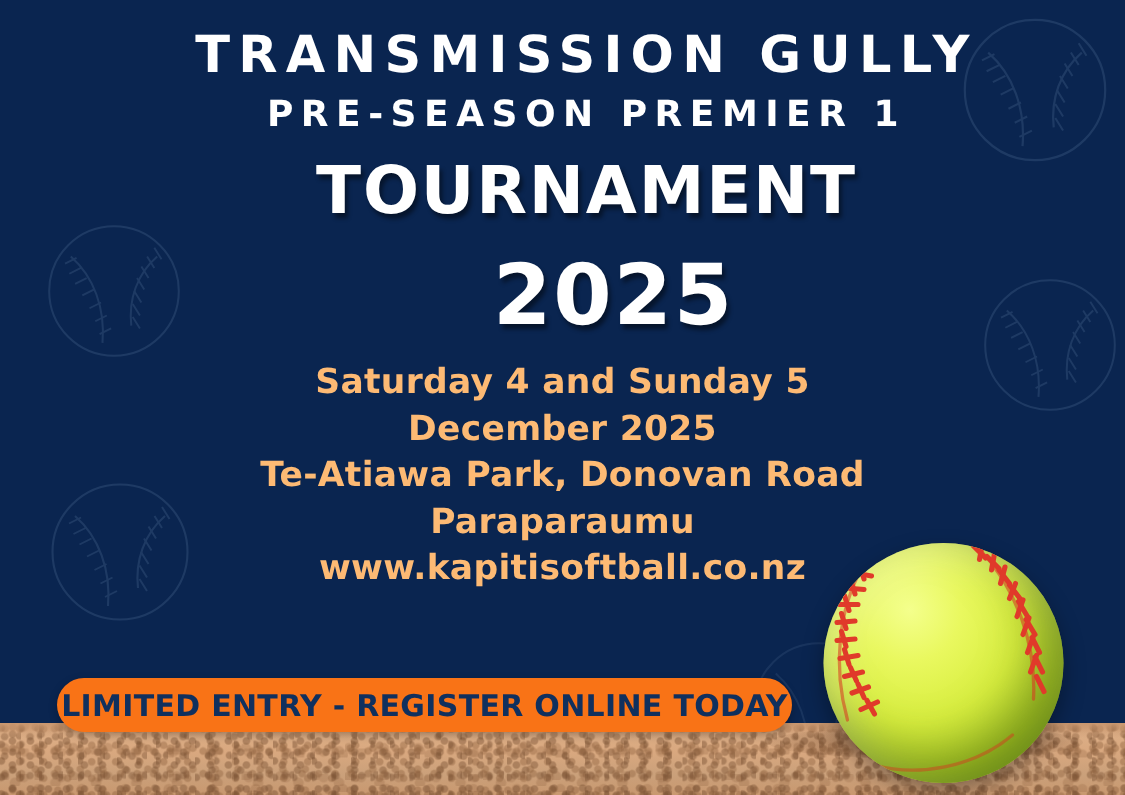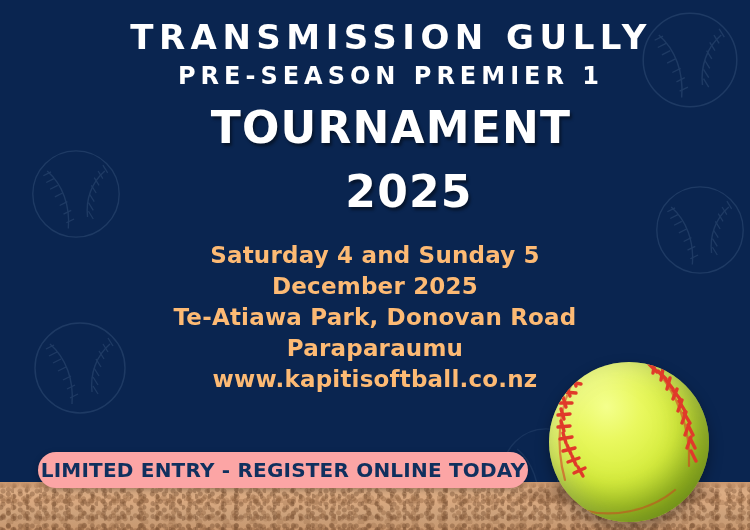--- a/index.html
+++ b/index.html
@@ -52,21 +52,21 @@
     letter-spacing: 5.0px;
   }
   #big1 {
     top: 106px;
     font-size: 44px;
     letter-spacing: 1.2px;
     text-shadow: 2px 3px 3px rgba(0,0,0,0.45);
   }
   #big2 {
     top: 170px;
-    font-size: 44px;
+    font-size: 56px;
     letter-spacing: 1.2px;
     text-shadow: 2px 3px 3px rgba(0,0,0,0.45);
     padding-left: 36px;
   }
 
   
   #details {
     position: absolute;
     top: 240px;
     left: 0;
@@ -154,21 +154,21 @@
     height: 100%;
   }
 
   
   #banner {
     position: absolute;
     left: 38px;
     top: 452px;
     width: 490px;
     height: 36px;
-    background: #fca5a5;
+    background: #f97316;
     border-radius: 18px;
     display: flex;
     align-items: center;
     justify-content: center;
     box-shadow: 0 2px 6px rgba(0,0,0,0.25);
   }
   #banner-text {
     font-family: "DejaVu Sans", sans-serif;
     font-weight: bold;
     font-size: 20px;

